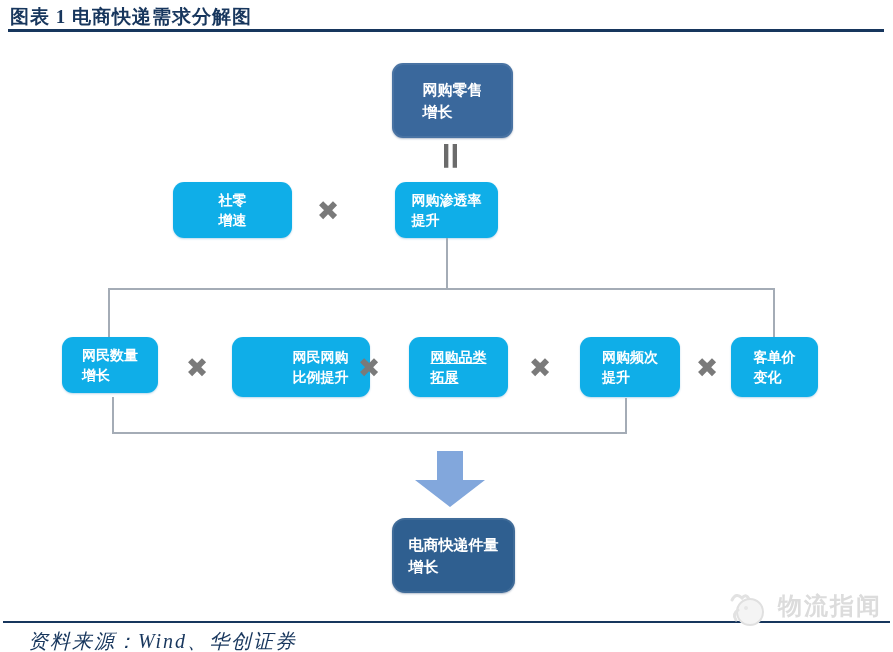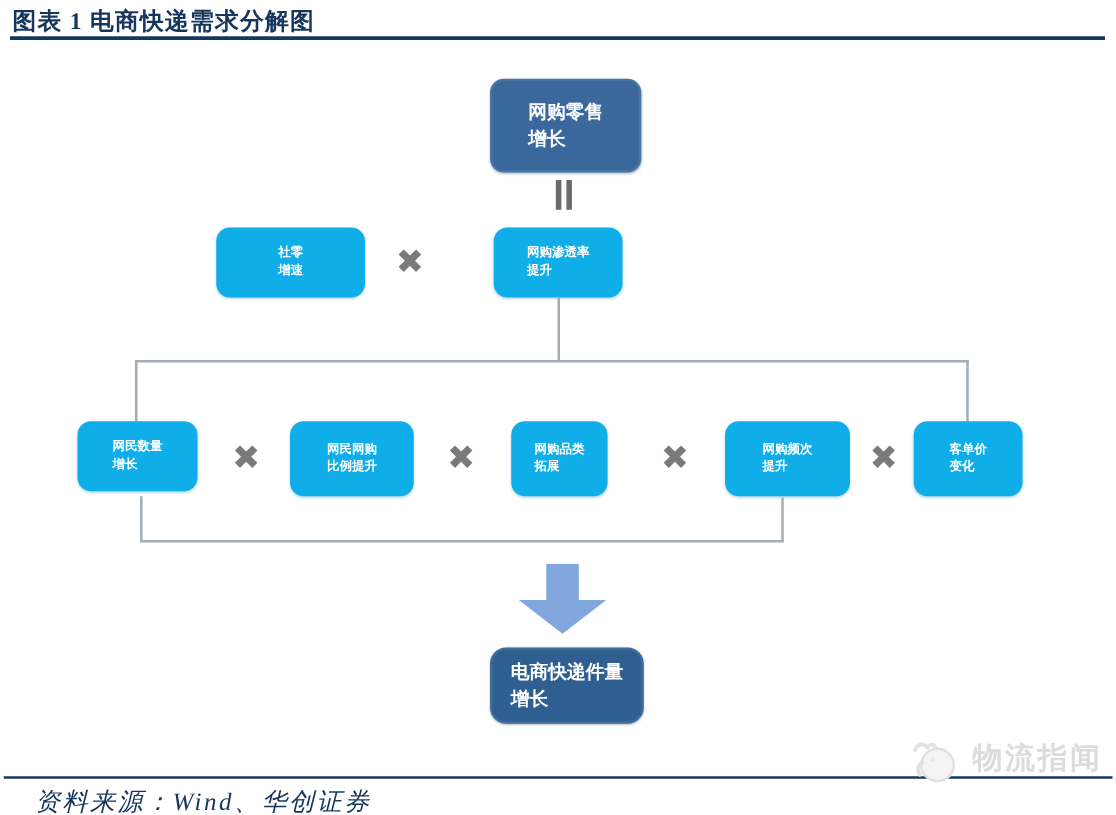--- a/index.html
+++ b/index.html
@@ -23,21 +23,21 @@
   }
   .node-dark{
     background:#3A689C;font-size:15px;
     box-shadow:inset 0 0 0 2px rgba(255,255,255,0.08), 0 1px 2px rgba(40,70,110,0.35);
   }
   .node-dark2{
     background:#2F5F90;font-size:15px;border-radius:13px;
     box-shadow:inset 0 0 0 2px rgba(255,255,255,0.08), 0 1px 2px rgba(40,70,110,0.35);
   }
   .node-cyan{
-    background:#0FAEE8;font-size:10px;
+    background:#0FAEE8;font-size:14px;
     box-shadow:0 1px 2px rgba(30,130,190,0.30);
   }
   
   .op-mult{
     position:absolute;color:#7A7A7A;font-size:27px;font-weight:bold;
     transform:translate(-50%,-50%);font-family:"DejaVu Sans",sans-serif;
   }
   .op-equals{
     position:absolute;color:#6B6B6B;font-size:38px;font-weight:bold;
     transform:translate(-50%,-50%) rotate(90deg);font-family:"DejaVu Sans",sans-serif;
@@ -78,43 +78,43 @@
 提升</div>
 
   <div class="line" style="left:446px;top:238px;width:2px;height:50px;"></div>
   <div class="line" style="left:108px;top:288px;width:667px;height:2px;"></div>
   <div class="line" style="left:108px;top:288px;width:2px;height:49px;"></div>
   <div class="line" style="left:773px;top:288px;width:2px;height:49px;"></div>
 
   <div class="node node-cyan" style="left:62px;top:337px;width:96px;height:56px;">网民数量
 增长</div>
   <span class="op-mult" style="left:197px;top:367px;">✖</span>
-  <div class="node node-cyan" style="left:232px;top:337px;width:99px;height:60px;">网民网购
+  <div class="node node-cyan" style="left:232px;top:337px;width:99px;height:60px;padding-left:39px;">网民网购
 比例提升</div>
   <span class="op-mult" style="left:369px;top:367px;">✖</span>
-  <div class="node node-cyan" style="left:409px;top:337px;width:77px;height:60px;">网购品类
+  <div class="node node-cyan" style="left:409px;top:337px;width:99px;height:60px;text-decoration:underline;">网购品类
 拓展</div>
   <span class="op-mult" style="left:540px;top:367px;">✖</span>
   <div class="node node-cyan" style="left:580px;top:337px;width:100px;height:60px;">网购频次
 提升</div>
   <span class="op-mult" style="left:707px;top:367px;">✖</span>
   <div class="node node-cyan" style="left:731px;top:337px;width:87px;height:60px;">客单价
 变化</div>
 
   <div class="line" style="left:112px;top:397px;width:2px;height:36px;"></div>
   <div class="line" style="left:112px;top:432px;width:515px;height:2px;"></div>
   <div class="line" style="left:625px;top:398px;width:2px;height:35px;"></div>
 
   <div class="arrow-wrap">
     <svg width="72" height="56" viewBox="0 0 72 56">
       <polygon points="23,0 49,0 49,29 71,29 36,56 1,29 23,29" fill="#82A7DC"></polygon>
     </svg>
   </div>
 
-  <div class="node node-dark2" style="left:392px;top:518px;width:123px;height:61px;">电商快递件量
+  <div class="node node-dark2" style="left:392px;top:518px;width:123px;height:75px;">电商快递件量
 增长</div>
 
   <div class="bottom-rule"></div>
   <div class="source-note">资料来源：Wind、华创证券</div>
 
   <div class="watermark">
     <span style="margin-right:6px;">
       <svg width="46" height="40" viewBox="0 0 46 40">
         <path d="M6 10 Q10 2 16 8 Q20 3 23 9" fill="none" stroke="#E2E2E2" stroke-width="3" stroke-linecap="round"></path>
         <circle cx="24" cy="22" r="13" fill="#F4F4F4" stroke="#E0E0E0" stroke-width="2"></circle>

